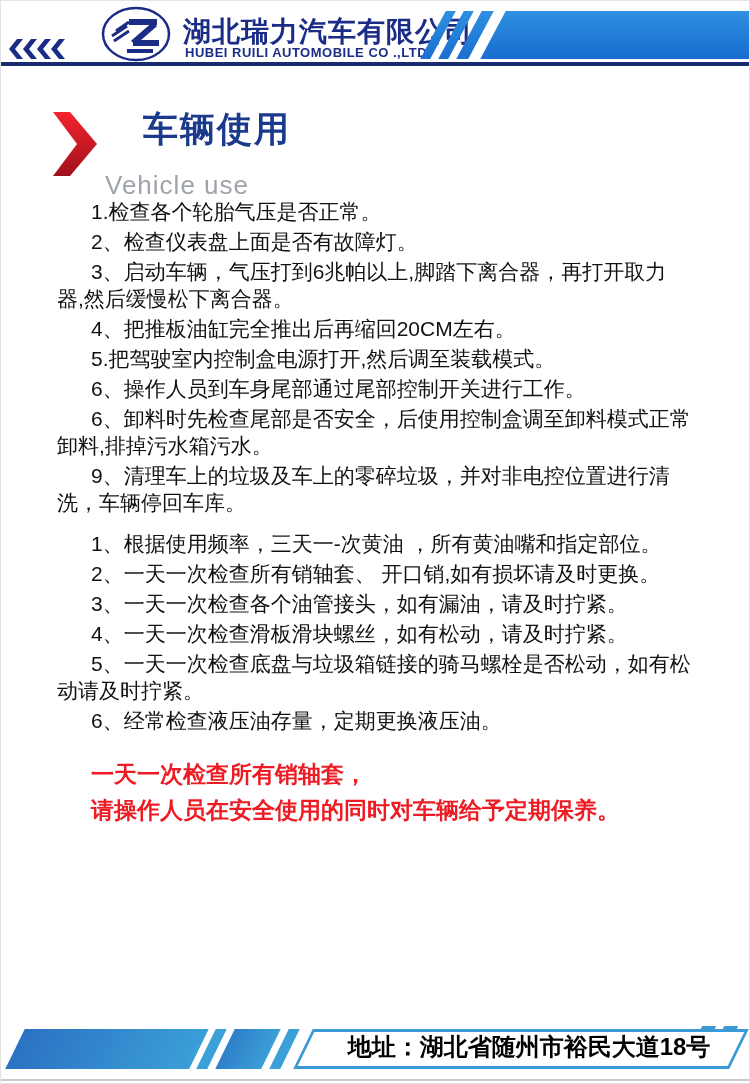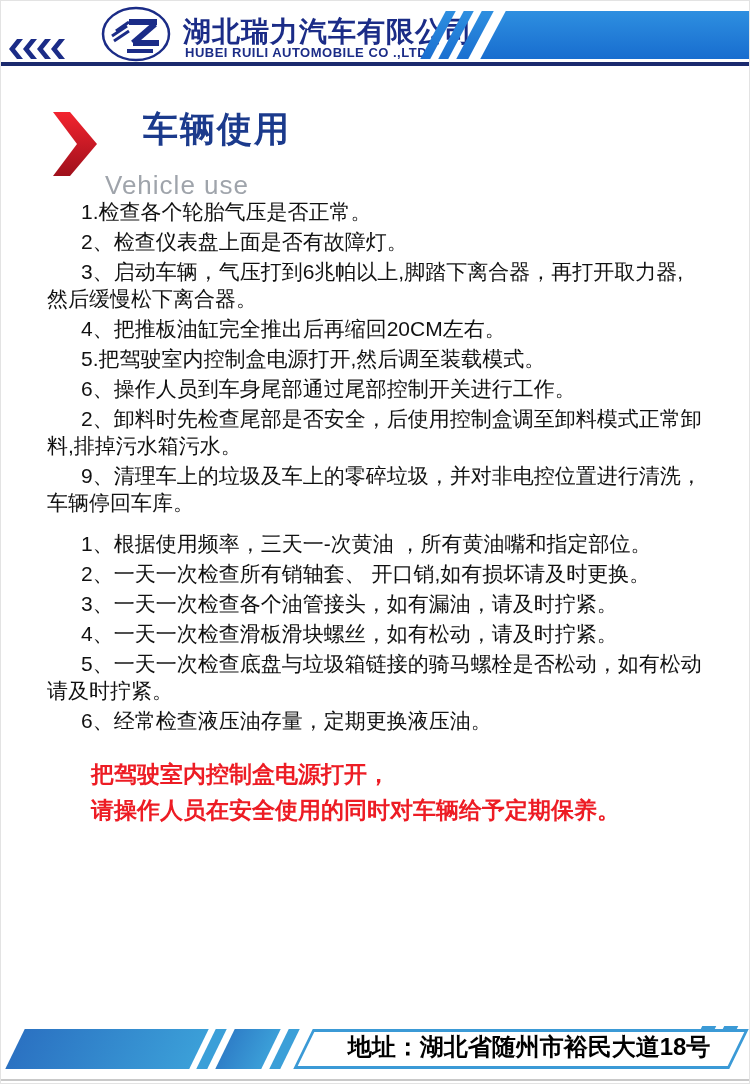--- a/index.html
+++ b/index.html
@@ -26,21 +26,21 @@
 
   
   .section{margin-left:52px;}
   .sec1{margin-top:38px;} .sec2{margin-top:50px;}
   .sec-head{position:relative;height:78px;}
   .sec-arrow{position:absolute;left:0;top:6px;}
   .sec-title{position:absolute;left:50px;top:0;font-size:35px;font-weight:bold;color:#1b3a8c;letter-spacing:2px;margin-left:40px;}
   .sec-sub{position:absolute;left:52px;top:44px;font-size:26px;color:#9fa4ab;letter-spacing:1px;margin-top:20px;}
 
   .list{margin:14px 44px 0 44px;}
-  .item{margin:3px 2px;font-size:21px;line-height:27px;color:#111;text-indent:34px;}
+  .item{margin:3px 12px;font-size:21px;line-height:27px;color:#111;text-indent:34px;}
 
   
   .warning{margin:22px 44px 0 90px;color:#ed1c24;font-weight:bold;font-size:23px;line-height:36px;}
 
   
   .footer{position:absolute;left:0;bottom:0;width:100%;height:56px;}
   .f-shape{position:absolute;top:2px;height:40px;transform:skewX(-26deg);}
   .f-big{left:14px;width:184px;background:linear-gradient(90deg,#2b72c2,#3b9fd8);}
   .f-th1{left:205px;width:11px;background:#3b9fd8;}
   .f-mid{left:224px;width:46px;background:linear-gradient(90deg,#2f7fc8,#3b9fd8);}
@@ -111,35 +111,35 @@
       <div class="sec-sub">Vehicle use</div>
     </div>
   </div>
   <div class="list">
     <p class="item">1.检查各个轮胎气压是否正常。</p>
     <p class="item">2、检查仪表盘上面是否有故障灯。</p>
     <p class="item">3、启动车辆，气压打到6兆帕以上,脚踏下离合器，再打开取力器,然后缓慢松下离合器。</p>
     <p class="item">4、把推板油缸完全推出后再缩回20CM左右。</p>
     <p class="item">5.把驾驶室内控制盒电源打开,然后调至装载模式。</p>
     <p class="item">6、操作人员到车身尾部通过尾部控制开关进行工作。</p>
-    <p class="item">2、卸料时先检查尾部是否安全，后使用控制盒调至卸料模式正常卸料,排掉污水箱污水。</p>
+    <p class="item">6、卸料时先检查尾部是否安全，后使用控制盒调至卸料模式正常卸料,排掉污水箱污水。</p>
     <p class="item">9、清理车上的垃圾及车上的零碎垃圾，并对非电控位置进行清洗，车辆停回车库。</p>
   </div>
 
   <div class="list">
     <p class="item">1、根据使用频率，三天一-次黄油 ，所有黄油嘴和指定部位。</p>
     <p class="item">2、一天一次检查所有销轴套、 开口销,如有损坏请及时更换。</p>
     <p class="item">3、一天一次检查各个油管接头，如有漏油，请及时拧紧。</p>
     <p class="item">4、一天一次检查滑板滑块螺丝，如有松动，请及时拧紧。</p>
     <p class="item">5、一天一次检查底盘与垃圾箱链接的骑马螺栓是否松动，如有松动请及时拧紧。</p>
     <p class="item">6、经常检查液压油存量，定期更换液压油。</p>
   </div>
 
   <div class="warning">
-    <div>把驾驶室内控制盒电源打开，</div>
+    <div>一天一次检查所有销轴套，</div>
     <div>请操作人员在安全使用的同时对车辆给予定期保养。</div>
   </div>
 
   <div class="footer">
     <div class="f-shape f-big"></div>
     <div class="f-shape f-th1"></div>
     <div class="f-shape f-mid"></div>
     <div class="f-shape f-th2"></div>
     <div class="f-box"></div>
     <div class="f-dash fd1"></div>

